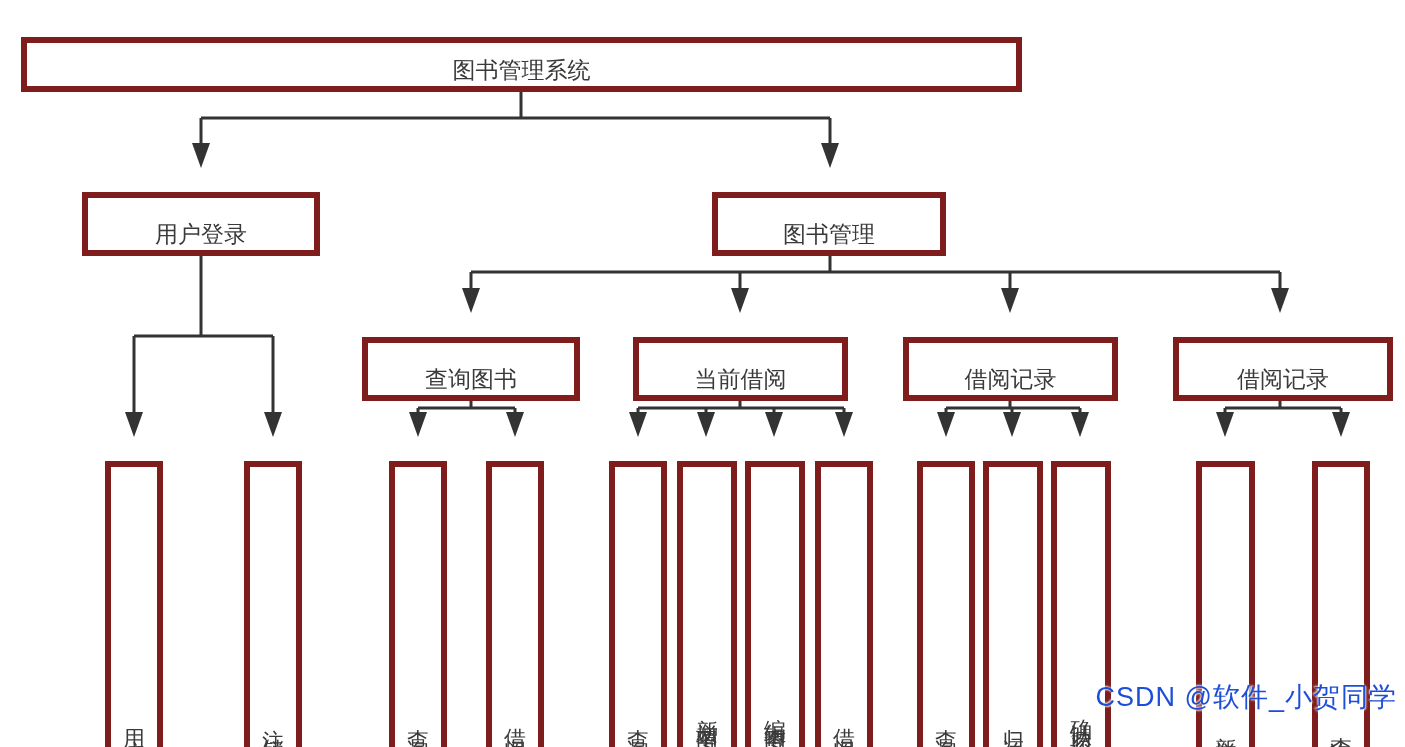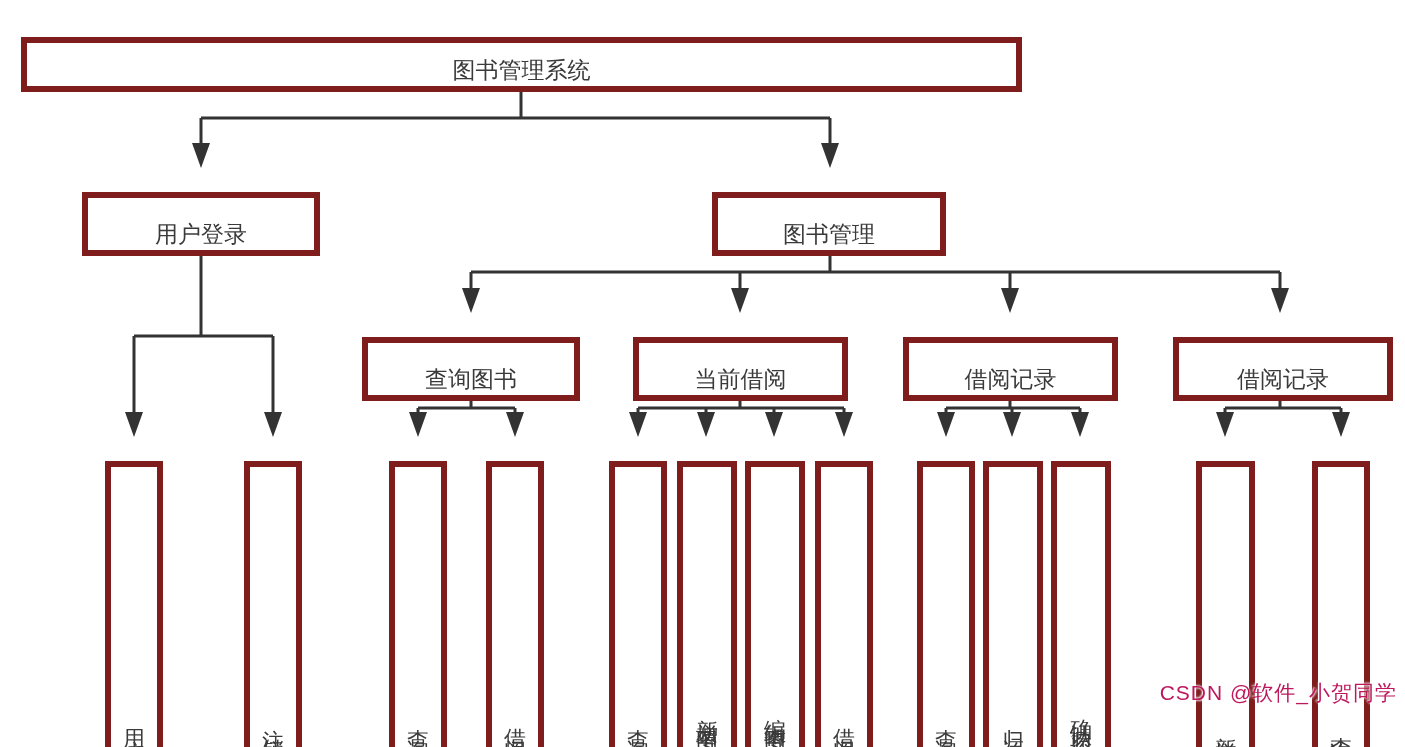--- a/index.html
+++ b/index.html
@@ -36,22 +36,22 @@
     font-size: 22px;
     letter-spacing: 11px;
     line-height: 1;
   }
   .leaf.long .lbl { letter-spacing: 6px; }
   .watermark {
     position: absolute;
     right: 8px;
     top: 679px;
     z-index: 3;
-    font-size: 21px;
-    color: #be185d;
+    font-size: 27px;
+    color: #1d4ed8;
     letter-spacing: 1px;
     white-space: nowrap;
     text-shadow: 1px 1px 2px rgba(255,255,255,0.95), -1px -1px 2px rgba(255,255,255,0.95);
   }
 </style>
 </head>
 <body>
 
 <div class="canvas">
 

